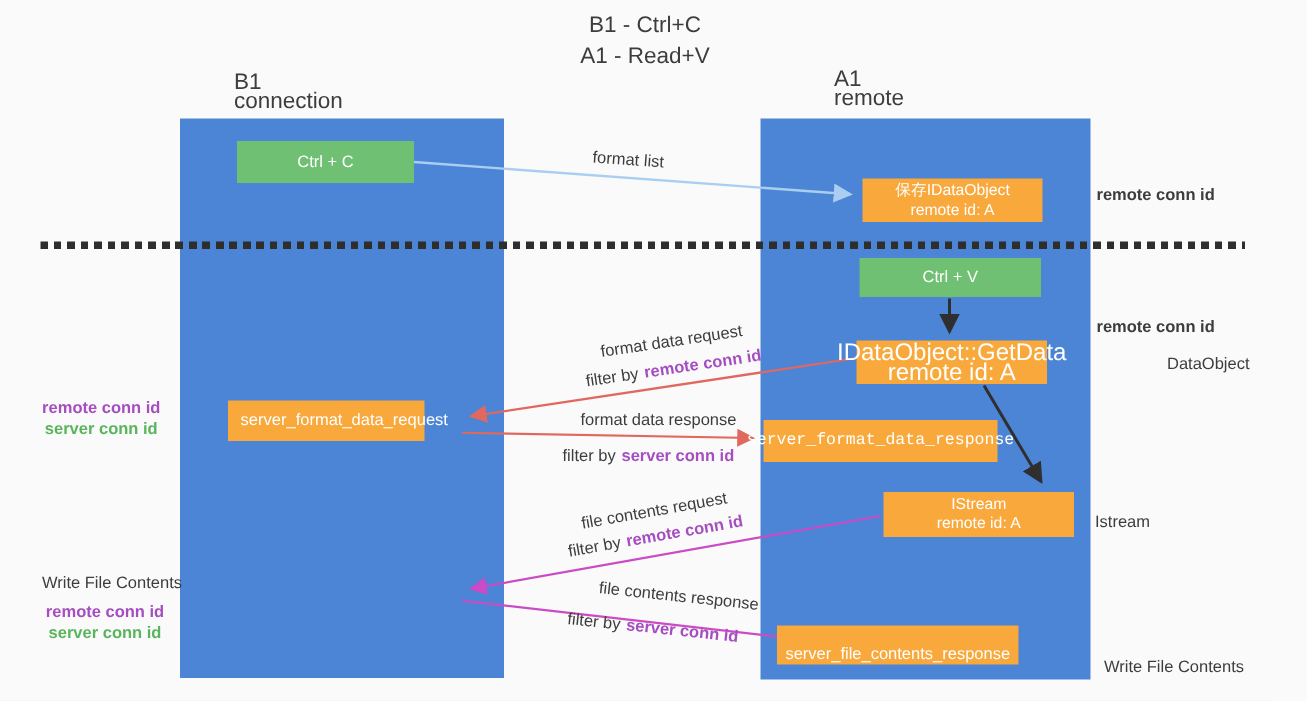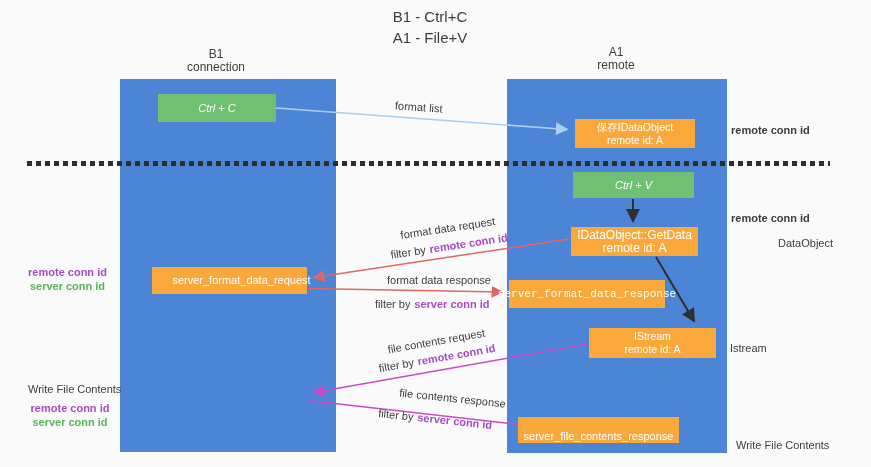--- a/index.html
+++ b/index.html
@@ -7,21 +7,21 @@
     --arrow-red:#e0685f; --arrow-magenta:#ca4bc5; --arrow-lightblue:#a9cef1;
     --arrow-black:#2f2f2f; --text-purple:#a64dc1; --text-green:#58b55c;
     --text-dark:#3d3d3d; --background:#fafafa;
   }
   *{box-sizing:border-box;margin:0;padding:0;}
   body{font-family:"Liberation Sans",sans-serif;background:#e8e8e8;}
   .canvas{position:relative;width:871px;height:467px;background:var(--background);overflow:hidden;}
 
   .title{position:absolute;left:330px;top:6px;width:200px;text-align:center;
          font-size:15px;line-height:21px;color:var(--text-dark);}
-  .lane-header{position:absolute;width:120px;text-align:center;font-size:12px;
+  .lane-header{position:absolute;width:120px;font-size:15px;
          line-height:13px;color:var(--text-dark);}
   .lane-header.left{left:156px;top:48px;}
   .lane-header.right{left:556px;top:46px;}
 
   .lane{position:absolute;background:var(--lane-blue);z-index:1;}
   .lane.left{left:120px;top:79px;width:216px;height:373px;}
   .lane.right{left:507px;top:79px;width:220px;height:374px;}
 
   .dashed-line{position:absolute;left:27px;top:161px;width:803px;height:5px;z-index:6;
     background:repeating-linear-gradient(90deg,#2e2e2e 0 5px,transparent 5px 9px);}
@@ -30,26 +30,26 @@
   .stroke-lb{stroke:var(--arrow-lightblue);stroke-width:1.6;fill:none;}
   .stroke-bk{stroke:var(--arrow-black);stroke-width:2;fill:none;}
   .stroke-rd{stroke:var(--arrow-red);stroke-width:1.5;fill:none;}
   .stroke-mg{stroke:var(--arrow-magenta);stroke-width:1.5;fill:none;}
   .fill-lb{fill:var(--arrow-lightblue);} .fill-bk{fill:var(--arrow-black);}
   .fill-rd{fill:var(--arrow-red);} .fill-mg{fill:var(--arrow-magenta);}
 
   .node{position:absolute;z-index:4;display:flex;flex-direction:column;align-items:center;
         justify-content:center;color:#fff;font-size:11px;line-height:13px;text-align:center;}
   .node.orange{background:var(--node-orange);}
-  .node.green{background:var(--node-green);font-style:italic;}
+  .node.green{background:var(--node-green);}
   .n-ctrlc{left:158px;top:94px;width:118px;height:28px;}
   .n-save{left:575px;top:119px;width:120px;height:29px;font-size:10.5px;}
   .n-ctrlv{left:573px;top:172px;width:121px;height:26px;}
-  .n-getdata{left:571px;top:227px;width:127px;height:29px;font-size:12px;}
-  .n-freq{left:152px;top:267px;width:155px;height:27px;padding-left:24px;}
+  .n-getdata{left:571px;top:227px;width:127px;height:29px;font-size:16px;}
+  .n-freq{left:152px;top:267px;width:131px;height:27px;padding-left:24px;}
   .n-fresp{left:509px;top:280px;width:156px;height:28px;font-family:Liberation Mono, monospace;}
   .n-istream{left:589px;top:328px;width:127px;height:30px;font-size:10.5px;}
   .n-fcreq{left:148px;top:383px;width:159px;height:27px;}
   .n-fcresp{left:518px;top:417px;width:161px;height:26px;justify-content:flex-end;}
 
   .lbl{position:absolute;z-index:5;font-size:11px;color:var(--text-dark);white-space:nowrap;}
   .purple{color:var(--text-purple);font-weight:bold;}
   .greentx{color:var(--text-green);font-weight:bold;}
   .filter-prefix{margin-right:0.35em;}
 
@@ -73,21 +73,21 @@
   .s-readfile{left:28px;top:382px;}
   .s-connids2{left:30px;top:401px;width:80px;text-align:center;}
 </style>
 </head>
 <body>
 
 <div class="canvas">
 
   <div class="title">
     <div>B1 - Ctrl+C</div>
-    <div>A1 - File+V</div>
+    <div>A1 - Read+V</div>
   </div>
 
   <div class="lane-header left">
     <div>B1</div>
     <div>connection</div>
   </div>
   <div class="lane-header right">
     <div>A1</div>
     <div>remote</div>
   </div>

